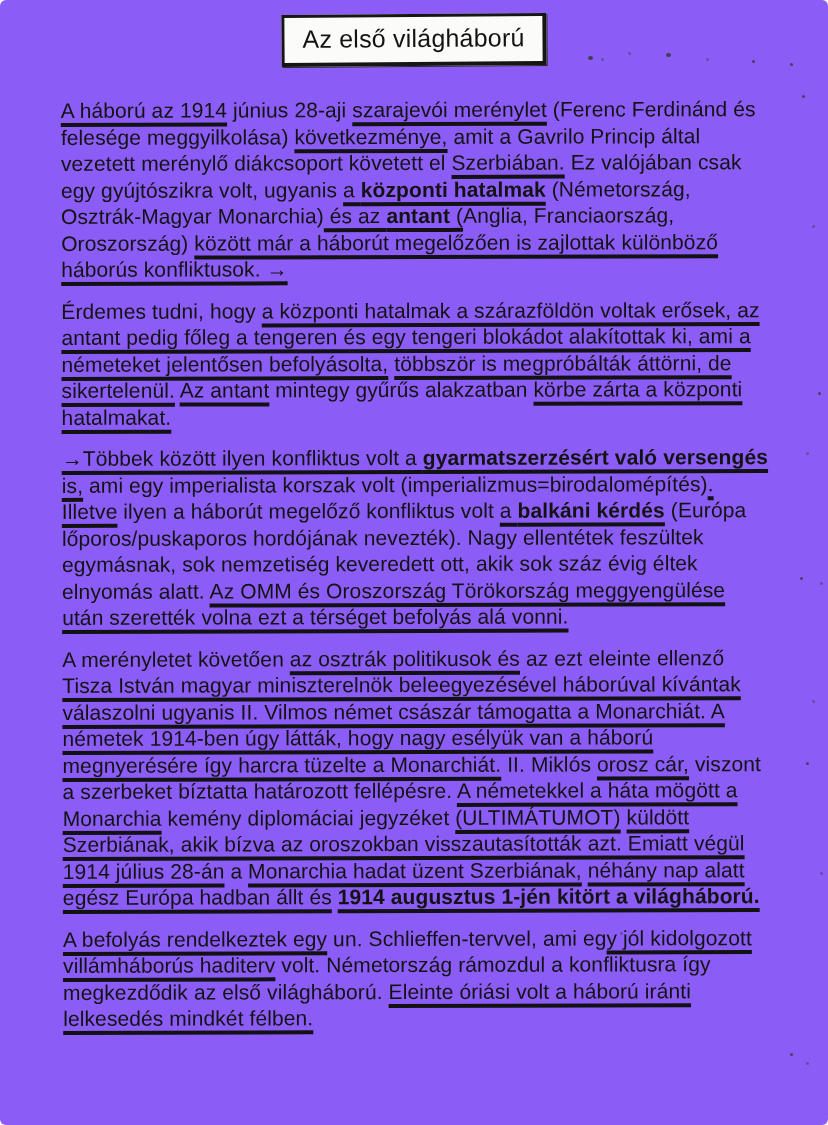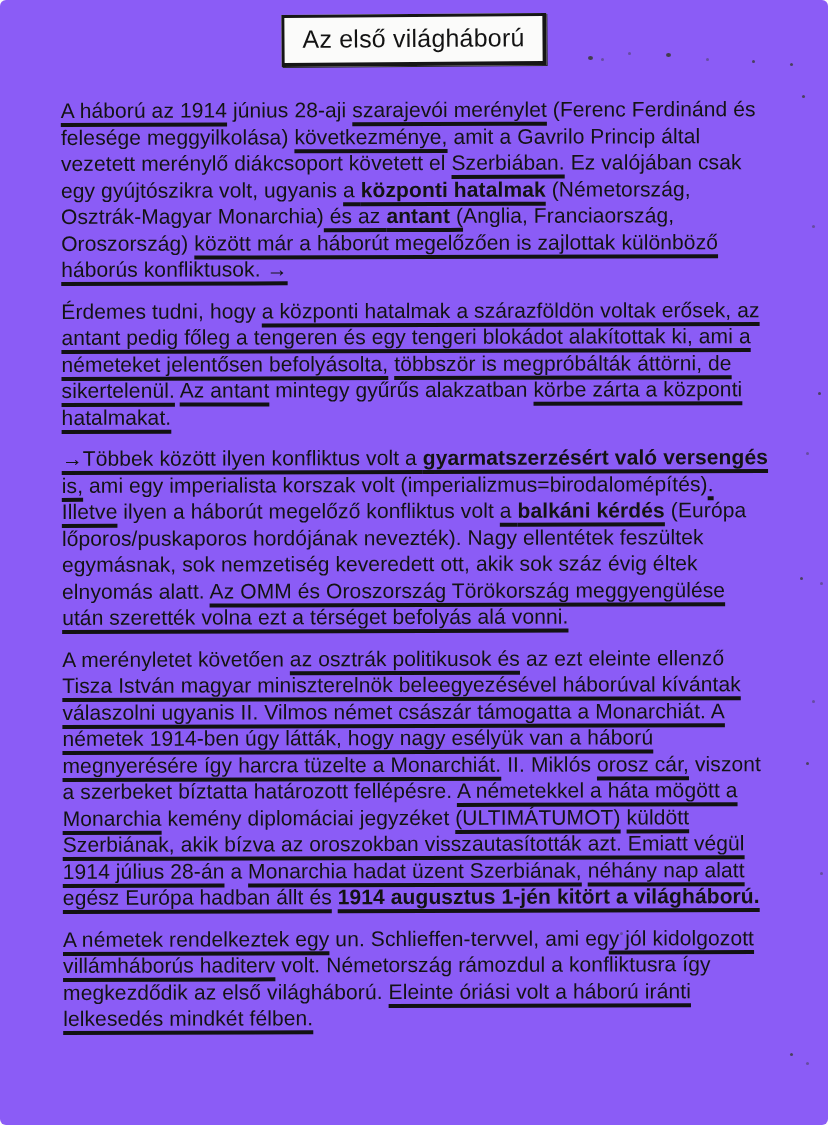--- a/index.html
+++ b/index.html
@@ -88,21 +88,21 @@
   <div class="title-box">
     <span class="title-text">Az első világháború</span>
   </div>
 
   <div class="content">
 
   <p><span class="s-u">A háború az 1914</span><span class="s-p"> június 28-aji </span><span class="s-u">szarajevói merénylet</span><span class="s-p"> (Ferenc Ferdinánd és felesége meggyilkolása) </span><span class="s-u">következménye,</span><span class="s-p"> amit a Gavrilo Princip által vezetett merénylő diákcsoport követett el </span><span class="s-u">Szerbiában.</span><span class="s-p"> Ez valójában csak egy gyújtószikra volt, ugyanis </span><span class="s-u">a </span><span class="s-bu">központi hatalmak</span><span class="s-p"> (Németország, Osztrák-Magyar Monarchia)</span><span class="s-u"> és az </span><span class="s-bu">antant</span><span class="s-u"> (</span><span class="s-p">Anglia, Franciaország, Oroszország) </span><span class="s-u">között már a háborút megelőzően is zajlottak különböző háborús konfliktusok. →</span></p>
       <p><span class="s-p">Érdemes tudni, hogy </span><span class="s-u">a központi hatalmak a szárazföldön voltak erősek, az antant pedig főleg a tengeren és egy tengeri blokádot alakítottak ki, ami a németeket jelentősen befolyásolta,</span><span class="s-p"> </span><span class="s-u">többször is megpróbálták áttörni, de sikertelenül.</span><span class="s-p"> </span><span class="s-u">Az antant</span><span class="s-p"> mintegy gyűrűs alakzatban </span><span class="s-u">körbe zárta a központi hatalmakat.</span></p>
       <p><span class="s-u">→Többek között ilyen konfliktus volt a </span><span class="s-bu">gyarmatszerzésért való versengés</span><span class="s-u"> is,</span><span class="s-p"> ami egy </span><span class="s-b">imperialista korszak</span><span class="s-p"> volt (imperializmus=birodalomépítés)</span><span class="s-u">. Illetve</span><span class="s-p"> ilyen a háborút megelőző konfliktus volt </span><span class="s-u">a </span><span class="s-bu">balkáni kérdés</span><span class="s-p"> (Európa lőporos/puskaporos hordójának nevezték). Nagy ellentétek feszültek egymásnak, sok nemzetiség keveredett ott, akik sok száz évig éltek elnyomás alatt. </span><span class="s-u">Az OMM és Oroszország Törökország meggyengülése után szerették volna ezt a térséget befolyás alá vonni.</span></p>
       <p><span class="s-p">A merényletet követően </span><span class="s-u">az osztrák politikusok és</span><span class="s-p"> az ezt eleinte ellenző </span><span class="s-u">Tisza István magyar miniszterelnök beleegyezésével háborúval kívántak válaszolni ugyanis II. Vilmos német császár támogatta a Monarchiát. A németek 1914-ben úgy látták, hogy nagy esélyük van a háború megnyerésére így harcra tüzelte a Monarchiát.</span><span class="s-p"> II. Miklós </span><span class="s-u">orosz cár,</span><span class="s-p"> viszont a szerbeket bíztatta határozott fellépésre. </span><span class="s-u">A németekkel a háta mögött a Monarchia</span><span class="s-p"> kemény diplomáciai jegyzéket </span><span class="s-u">(ULTIMÁTUMOT)</span><span class="s-p"> </span><span class="s-u">küldött Szerbiának, akik bízva az oroszokban visszautasították azt. Emiatt végül 1914 július 28-án</span><span class="s-p"> a </span><span class="s-u">Monarchia hadat üzent Szerbiának,</span><span class="s-p"> </span><span class="s-u">néhány nap alatt egész Európa hadban állt és</span><span class="s-p"> </span><span class="s-bu">1914 augusztus 1-jén kitört a világháború.</span></p>
-      <p><span class="s-u">A németek rendelkeztek egy</span><span class="s-p"> un. Schlieffen-tervvel, ami eg</span><span class="s-u">y jól kidolgozott villámháborús haditerv</span><span class="s-p"> volt. Németország rámozdul a konfliktusra így megkezdődik az első világháború. </span><span class="s-u">Eleinte óriási volt a háború iránti lelkesedés mindkét félben.</span></p>
+      <p><span class="s-u">A befolyás rendelkeztek egy</span><span class="s-p"> un. Schlieffen-tervvel, ami eg</span><span class="s-u">y jól kidolgozott villámháborús haditerv</span><span class="s-p"> volt. Németország rámozdul a konfliktusra így megkezdődik az első világháború. </span><span class="s-u">Eleinte óriási volt a háború iránti lelkesedés mindkét félben.</span></p>
     </div>
 
   <span class="speck big" style="left:588px; top:56px;"></span>
   <span class="speck faint" style="left:601px; top:58px;"></span>
   <span class="speck faint" style="left:628px; top:52px;"></span>
   <span class="speck big" style="left:666px; top:53px;"></span>
   <span class="speck faint" style="left:706px; top:58px;"></span>
   <span class="speck" style="left:752px; top:60px;"></span>
   <span class="speck" style="left:790px; top:63px;"></span>
   <span class="speck" style="left:802px; top:95px;"></span>

